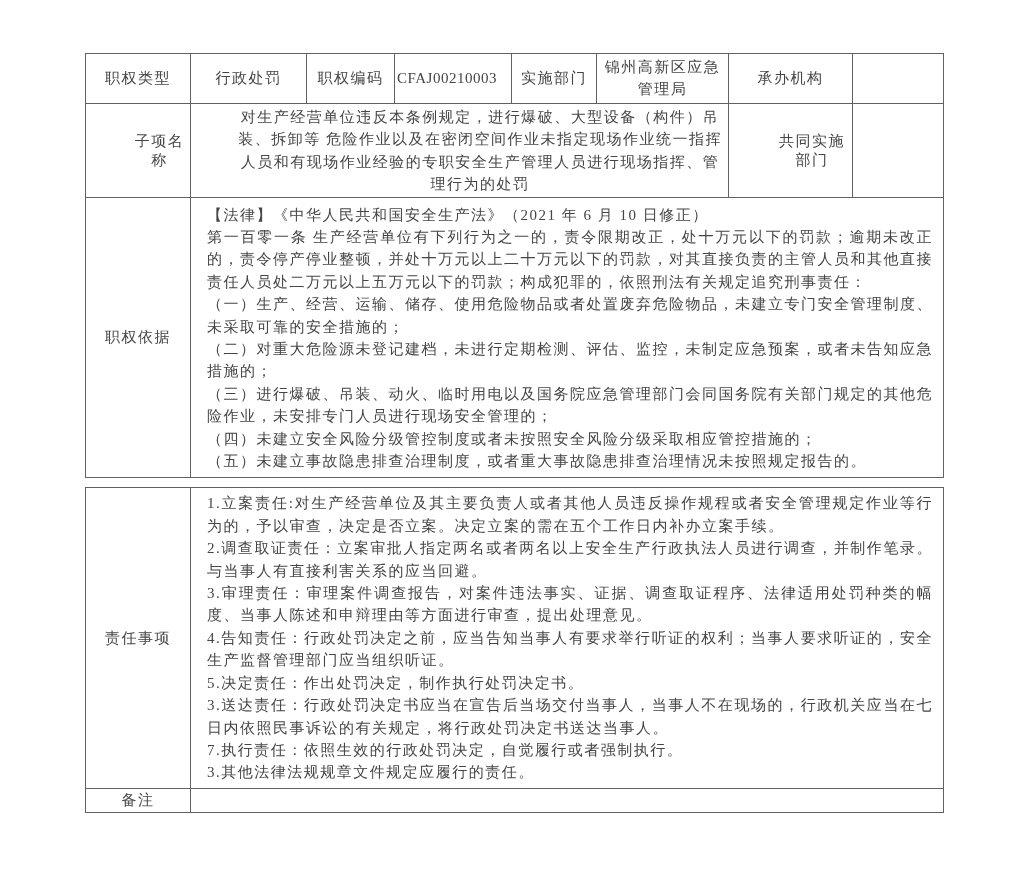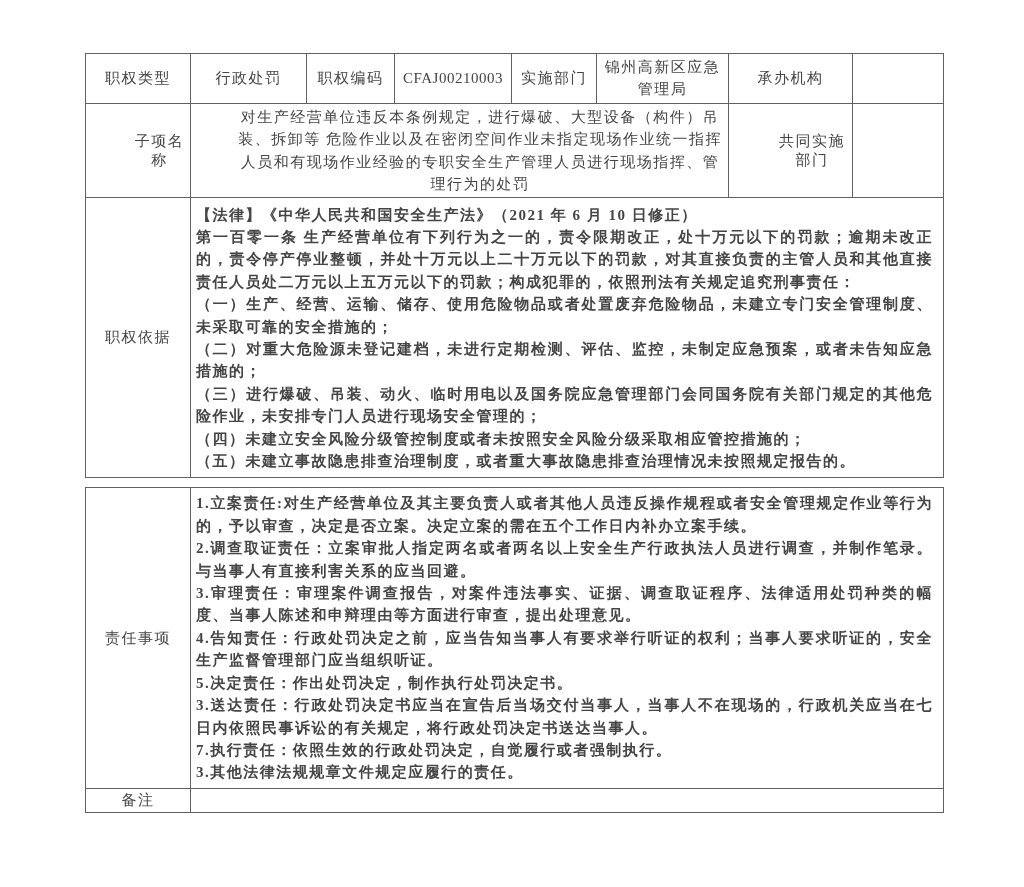--- a/index.html
+++ b/index.html
@@ -37,30 +37,29 @@
   td.lab {
     text-align: center;
     padding: 2px 4px;
   }
   td.valc {
     text-align: center;
     padding: 2px 6px;
     line-height: 22.4px;
   }
   td.code {
-    text-align: center;
+    text-align: left;
     letter-spacing: 0.5px;
     padding: 2px 2px;
   }
   td.longtext {
     vertical-align: top;
-    padding: 4px 10px 4px 5px;
+    padding: 4px 10px 4px 16px;
     line-height: 22.4px;
     text-align: justify;
-    font-weight: bold;
   }
   td.longtext .para { text-align: justify; }
   .gap { height: 9px; }
   .r1 td, .r2 td { height: 45px; }
   .r3 td { height: 89px; padding-left: 47px; }
   .r4 td { height: 280px; }
   .r5 td { height: 284px; }
   .r6 td { height: 22px; }
 </style>
 </head>

